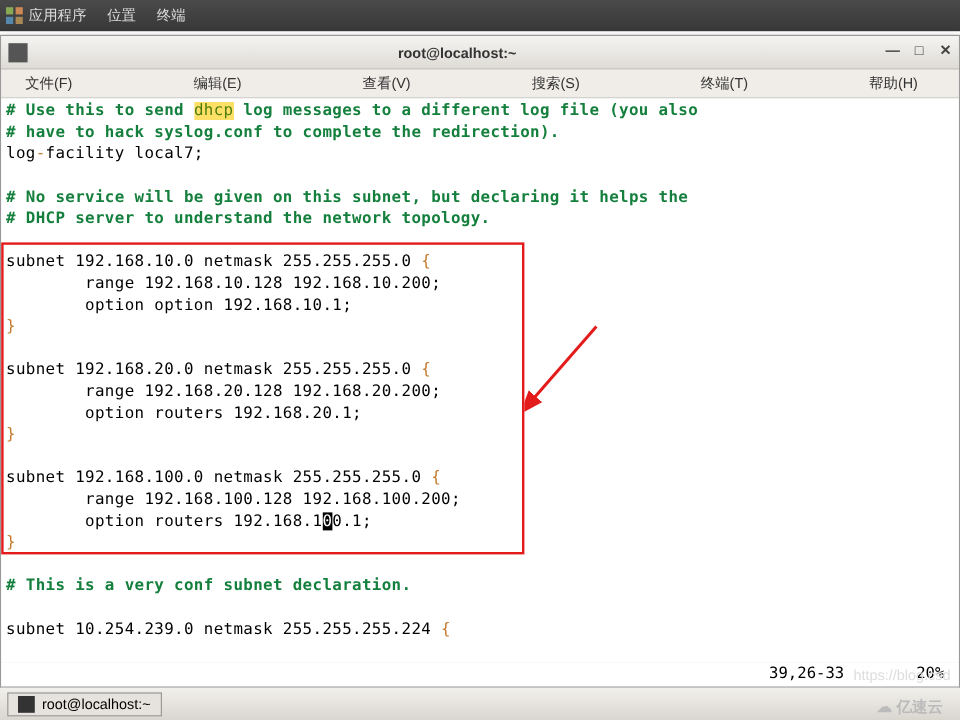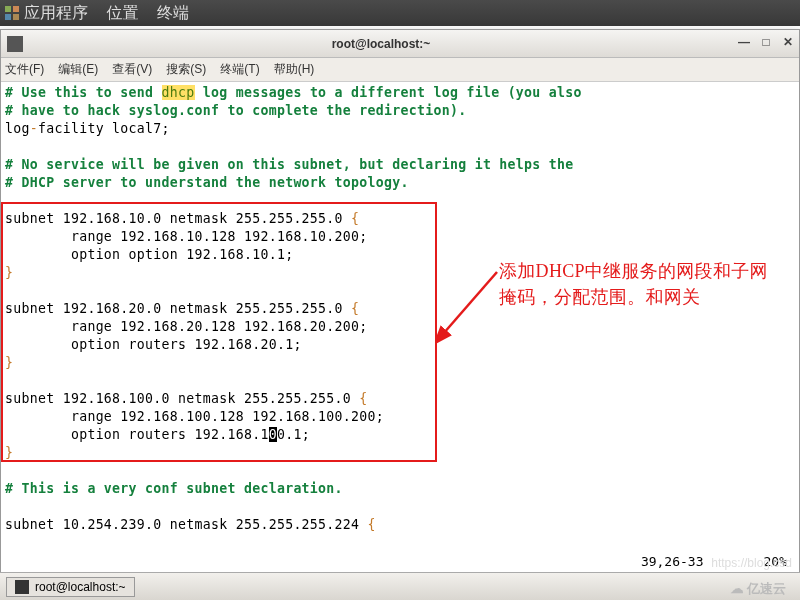--- a/index.html
+++ b/index.html
@@ -1,28 +1,28 @@
 <!DOCTYPE html>
 <html><head>
 <meta charset="utf-8">
 <style>
 * { margin:0; padding:0; box-sizing:border-box; }
 body { width:800px; height:600px; font-family:sans-serif; background:#fff; overflow:hidden; position:relative; }
-.topbar { height:26px; background:linear-gradient(#4a4a4a,#383838); color:#ddd; display:flex; align-items:center; font-size:16px; padding:0 4px; }
+.topbar { height:26px; background:linear-gradient(#4a4a4a,#383838); color:#ddd; display:flex; align-items:center; font-size:12px; padding:0 4px; }
 .topbar .apps-icon { width:16px; height:16px; margin-right:4px; }
 .topbar .menu-group span { margin-right:14px; cursor:pointer; }
 .topbar .spacer { flex:1; }
 .topbar .right span { margin-left:8px; }
 .topbar .icon { display:inline-block; width:16px; text-align:center; }
 .window { position:absolute; left:0; top:29px; width:800px; background:#e8e6e3; border:1px solid #999; box-shadow:0 2px 8px rgba(0,0,0,.2); }
 .titlebar { height:28px; background:linear-gradient(#f5f4f2,#dedbd6); display:flex; align-items:center; font-size:12px; font-weight:bold; color:#333; border-bottom:1px solid #bbb; }
 .titlebar .icon { width:16px; height:16px; margin:0 6px; background:#555; }
 .titlebar .title { flex:1; text-align:center; }
 .winbtn { width:22px; height:18px; text-align:center; color:#444; cursor:pointer; font-size:12px; }
-.menubar { height:24px; background:#f0ede8; display:flex; align-items:center; font-size:12px; color:#333; padding:0 4px; border-bottom:1px solid #ccc; }
+.menubar { height:24px; background:#f0ede8; display:flex; align-items:center; font-size:12px; color:#333; padding:0 20px; border-bottom:1px solid #ccc;justify-content:space-between; }
 .menubar span { margin-right:14px; cursor:pointer; }
 .term { background:#fff; font-family:"DejaVu Sans Mono",Consolas,monospace; font-size:13.2px; line-height:18px; padding:2px 4px 4px 4px; height:470px; position:relative; color:#000; letter-spacing:0.3px; }
 .c-comment { color:#15803d;font-weight:bold; }
 .c-key { color:#c47a2a; }
 .hl-dhcp { background:#ffe066; color:#4d7c0f; }
 .redbox { position:absolute; border:2px solid #e41b1b; }
 .annot { position:absolute; color:#e41b1b; font-family:"SimSun","宋体",serif; font-size:18px; line-height:26px; }
 .arrow { position:absolute; }
 .cursor-blk { background:#000; color:#fff; }
 .statusbar { display:flex; font-family:monospace; font-size:13px; padding:2px 12px 4px 6px; background:#ffffff; color:#000; }
@@ -91,21 +91,20 @@
 <span>subnet 192.168.100.0 netmask 255.255.255.0 </span><span class="c-key">{</span>
 <span>        range 192.168.100.128 192.168.100.200;</span>
 <span>        option routers 192.168.1</span><span class="cursor-blk">0</span><span>0.1;</span>
 <span class="c-key">}</span>
 <span> </span>
 <span class="c-comment"># This is a very conf subnet declaration.</span>
 <span> </span>
 <span>subnet 10.254.239.0 netmask 255.255.255.224 </span><span class="c-key">{</span></pre>
 
     <div class="redbox" style="left:0px; top:120px; width:436px; height:260px;"></div>
-    <div class="annot" style="left:498px; top:176px; width:270px;">添加DHCP中继服务的网段和子网掩码，分配范围。和网关</div>
     <svg class="arrow" style="left:436px; top:186px;" width="64" height="76">
       <defs>
           <marker id="ah" markerWidth="10" markerHeight="10" refX="2" refY="3" orient="auto">
             <path d="M0,0 L0,6 L8,3 z" fill="#e41b1b"></path>
           </marker>
         </defs>
       <line x1="60" y1="4" x2="6" y2="66" stroke="#e41b1b" stroke-width="2.5" marker-end="url(#ah)"></line>
     </svg>
   </div>
 

